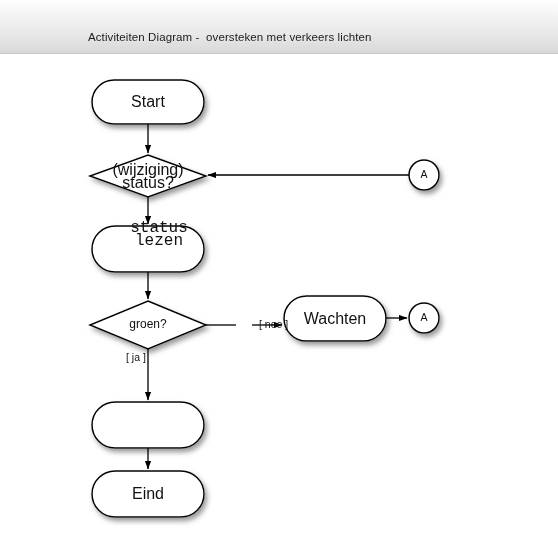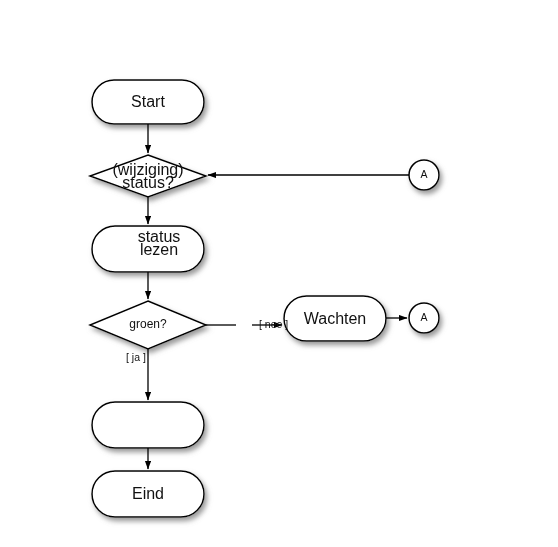--- a/index.html
+++ b/index.html
@@ -75,20 +75,23 @@
     text-align: center;
     color: #111111;
     font-size: 10.5px;
   }
 </style>
 </head>
 <body>
 
 <div id="app">
 
+  <div class="header">
+    <div class="header-title">Activiteiten Diagram -  oversteken met verkeers lichten</div>
+  </div>
 
   <div class="canvas">
 
     <svg class="svg-layer" width="558" height="492" viewBox="0 0 558 492">
       <defs>
         <marker id="arrowhead" markerWidth="9" markerHeight="9" refX="8.4" refY="3.2" orient="auto" markerUnits="userSpaceOnUse">
           <path d="M0,0 L9,3.2 L0,6.4 z" fill="#000000"></path>
         </marker>
         <filter id="softshadow" x="-40%" y="-40%" width="190%" height="200%">
           <feDropShadow dx="2.5" dy="3.5" stdDeviation="2.6" flood-color="#888888" flood-opacity="0.85"></feDropShadow>
@@ -132,21 +135,21 @@
       <line x1="148" y1="294" x2="148" y2="345" stroke="#000000" stroke-width="1.3" marker-end="url(#arrowhead)"></line>
 
       <line x1="148" y1="393" x2="148" y2="414" stroke="#000000" stroke-width="1.3" marker-end="url(#arrowhead)"></line>
     </svg>
 
     <div class="node-label" style="left:92px; top:40px; width:112px;">Start</div>
 
     <div class="node-label" style="left:90px; top:108px; width:116px;">(wijziging)
 status?</div>
 
-    <div class="node-label" style="left:92px; top:175px; width:134px;">status
+    <div class="node-label" style="left:92px; top:167px; width:134px;font-family:Liberation Mono, monospace;">status
 lezen</div>
 
     <div class="node-label" style="left:90px; top:263px; width:116px; font-size:12px;">groen?</div>
 
 
     <div class="node-label" style="left:92px; top:432px; width:112px;">Eind</div>
 
     <div class="node-label" style="left:284px; top:257px; width:102px;">Wachten</div>
 
     <div class="conn-label" style="left:409px; top:113px; width:30px;">A</div>

